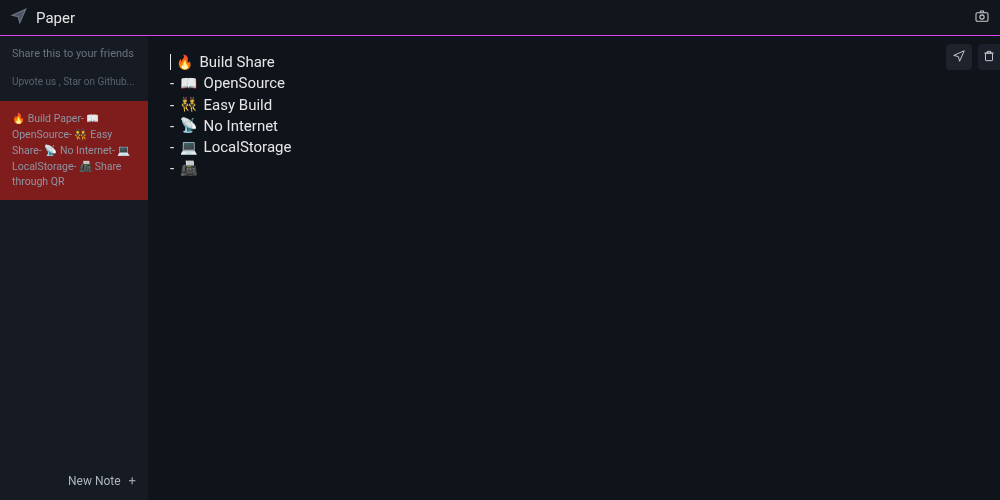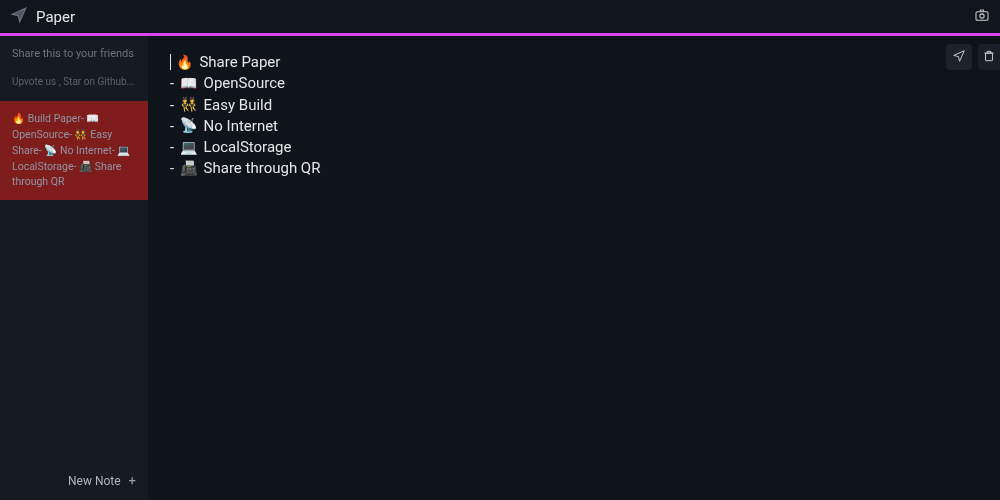--- a/index.html
+++ b/index.html
@@ -18,21 +18,21 @@
     flex-direction: column;
   }
   .topbar {
     height: 36px;
     width: 100%;
     background: #11151c;
     display: flex;
     align-items: center;
     padding: 0 10px;
     justify-content: space-between;
-    border-bottom: 3px solid #d946ef;
+    border-bottom: 1px solid #d946ef;
   }
   .topbar-left {
     display: flex;
     align-items: center;
     gap: 8px;
   }
   .topbar-left svg {
     width: 18px;
     height: 18px;
   }
@@ -221,21 +221,21 @@
             <rect x="6" y="7" width="12" height="13" rx="1"></rect>
           </svg>
         </span>
       </div>
     </div>
 
     <div class="editor">
       <div class="line">
         <span class="caret"></span>
           <span class="emo">🔥</span>
-        <span>Share Paper</span>
+        <span>Build Share</span>
       </div>
       <div class="line">
         <span class="dash">-</span>
         <span class="emo">📖</span>
         <span>OpenSource</span>
       </div>
       <div class="line">
         <span class="dash">-</span>
         <span class="emo">👯</span>
         <span>Easy Build</span>
@@ -246,18 +246,17 @@
         <span>No Internet</span>
       </div>
       <div class="line">
         <span class="dash">-</span>
         <span class="emo">💻</span>
         <span>LocalStorage</span>
       </div>
       <div class="line">
         <span class="dash">-</span>
         <span class="emo">📠</span>
-        <span>Share through QR</span>
       </div>
     </div>
   </div>
 
 </div>
 
 </body></html>

